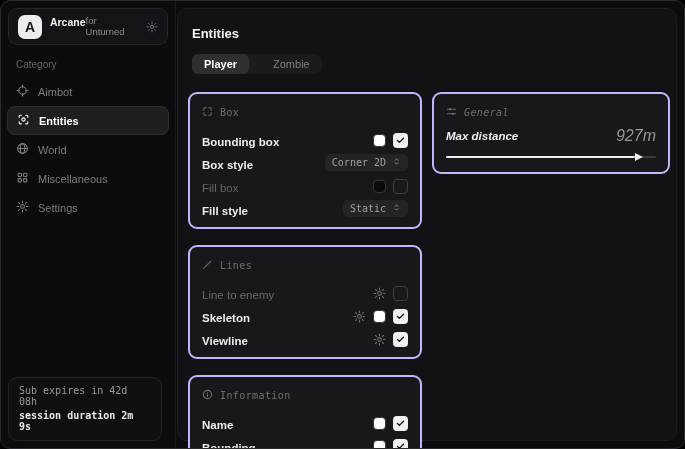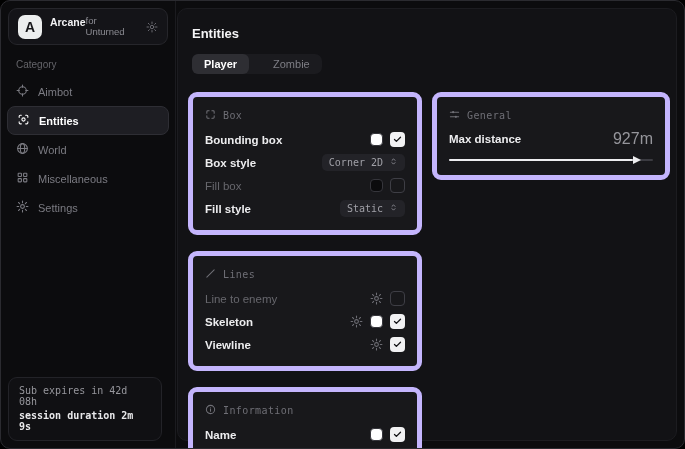--- a/index.html
+++ b/index.html
@@ -44,28 +44,28 @@
           padding:13px 6px 14px 10px; }
   .page-title { color:#f4f4f6; font-size:13px; font-weight:bold; margin:4px 0 0 4px; }
 
   .tabs { display:inline-flex; gap:12px; margin:13px 0 0 4px;
           background:#1b1b1f; border-radius:7px; }
   .tab { padding:4px 12px; border-radius:6px; font-size:11px; color:#7e7e85; cursor:pointer; }
   .tab.active { background:#2e2e33; color:#ffffff; font-weight:bold; }
 
   .columns { display:flex; gap:10px; margin-top:18px; align-items:flex-start; }
   .col-left  { width:236px; display:flex; flex-direction:column; gap:16px; }
-  .col-right { width:240px; }
-
-  .card { background:#18181b; border:5px solid #c4b5fd; border-radius:9px;
+  .col-right { width:240px;font-style:italic; }
+
+  .card { background:#18181b; border:2px solid #c4b5fd; border-radius:9px;
           padding:9px 12px 10px; }
   .card-header { display:flex; align-items:center; gap:7px; height:18px;
                  color:#6f6f76; font-family:"DejaVu Sans Mono", monospace;
                  font-size:10px; letter-spacing:.4px; margin-bottom:4px; }
-  .row { display:flex; align-items:center; height:23px; }
+  .row { display:flex; align-items:flex-end; height:23px; }
   .row-label { color:#ededef; font-size:11.5px; font-weight:bold; }
   .row.dim .row-label { color:#67676d; font-weight:normal; }
   .controls { margin-left:auto; display:flex; align-items:center; gap:7px; }
 
   .swatch { width:13px; height:13px; border-radius:4px; border:1px solid #35353b; }
   .checkbox { width:15px; height:15px; border-radius:4px;
               display:flex; align-items:center; justify-content:center; cursor:pointer; }
   .checkbox.checked { background:#f1f1f3; }
   .checkbox.unchecked { border:1.5px solid #3e3e45; }
 

